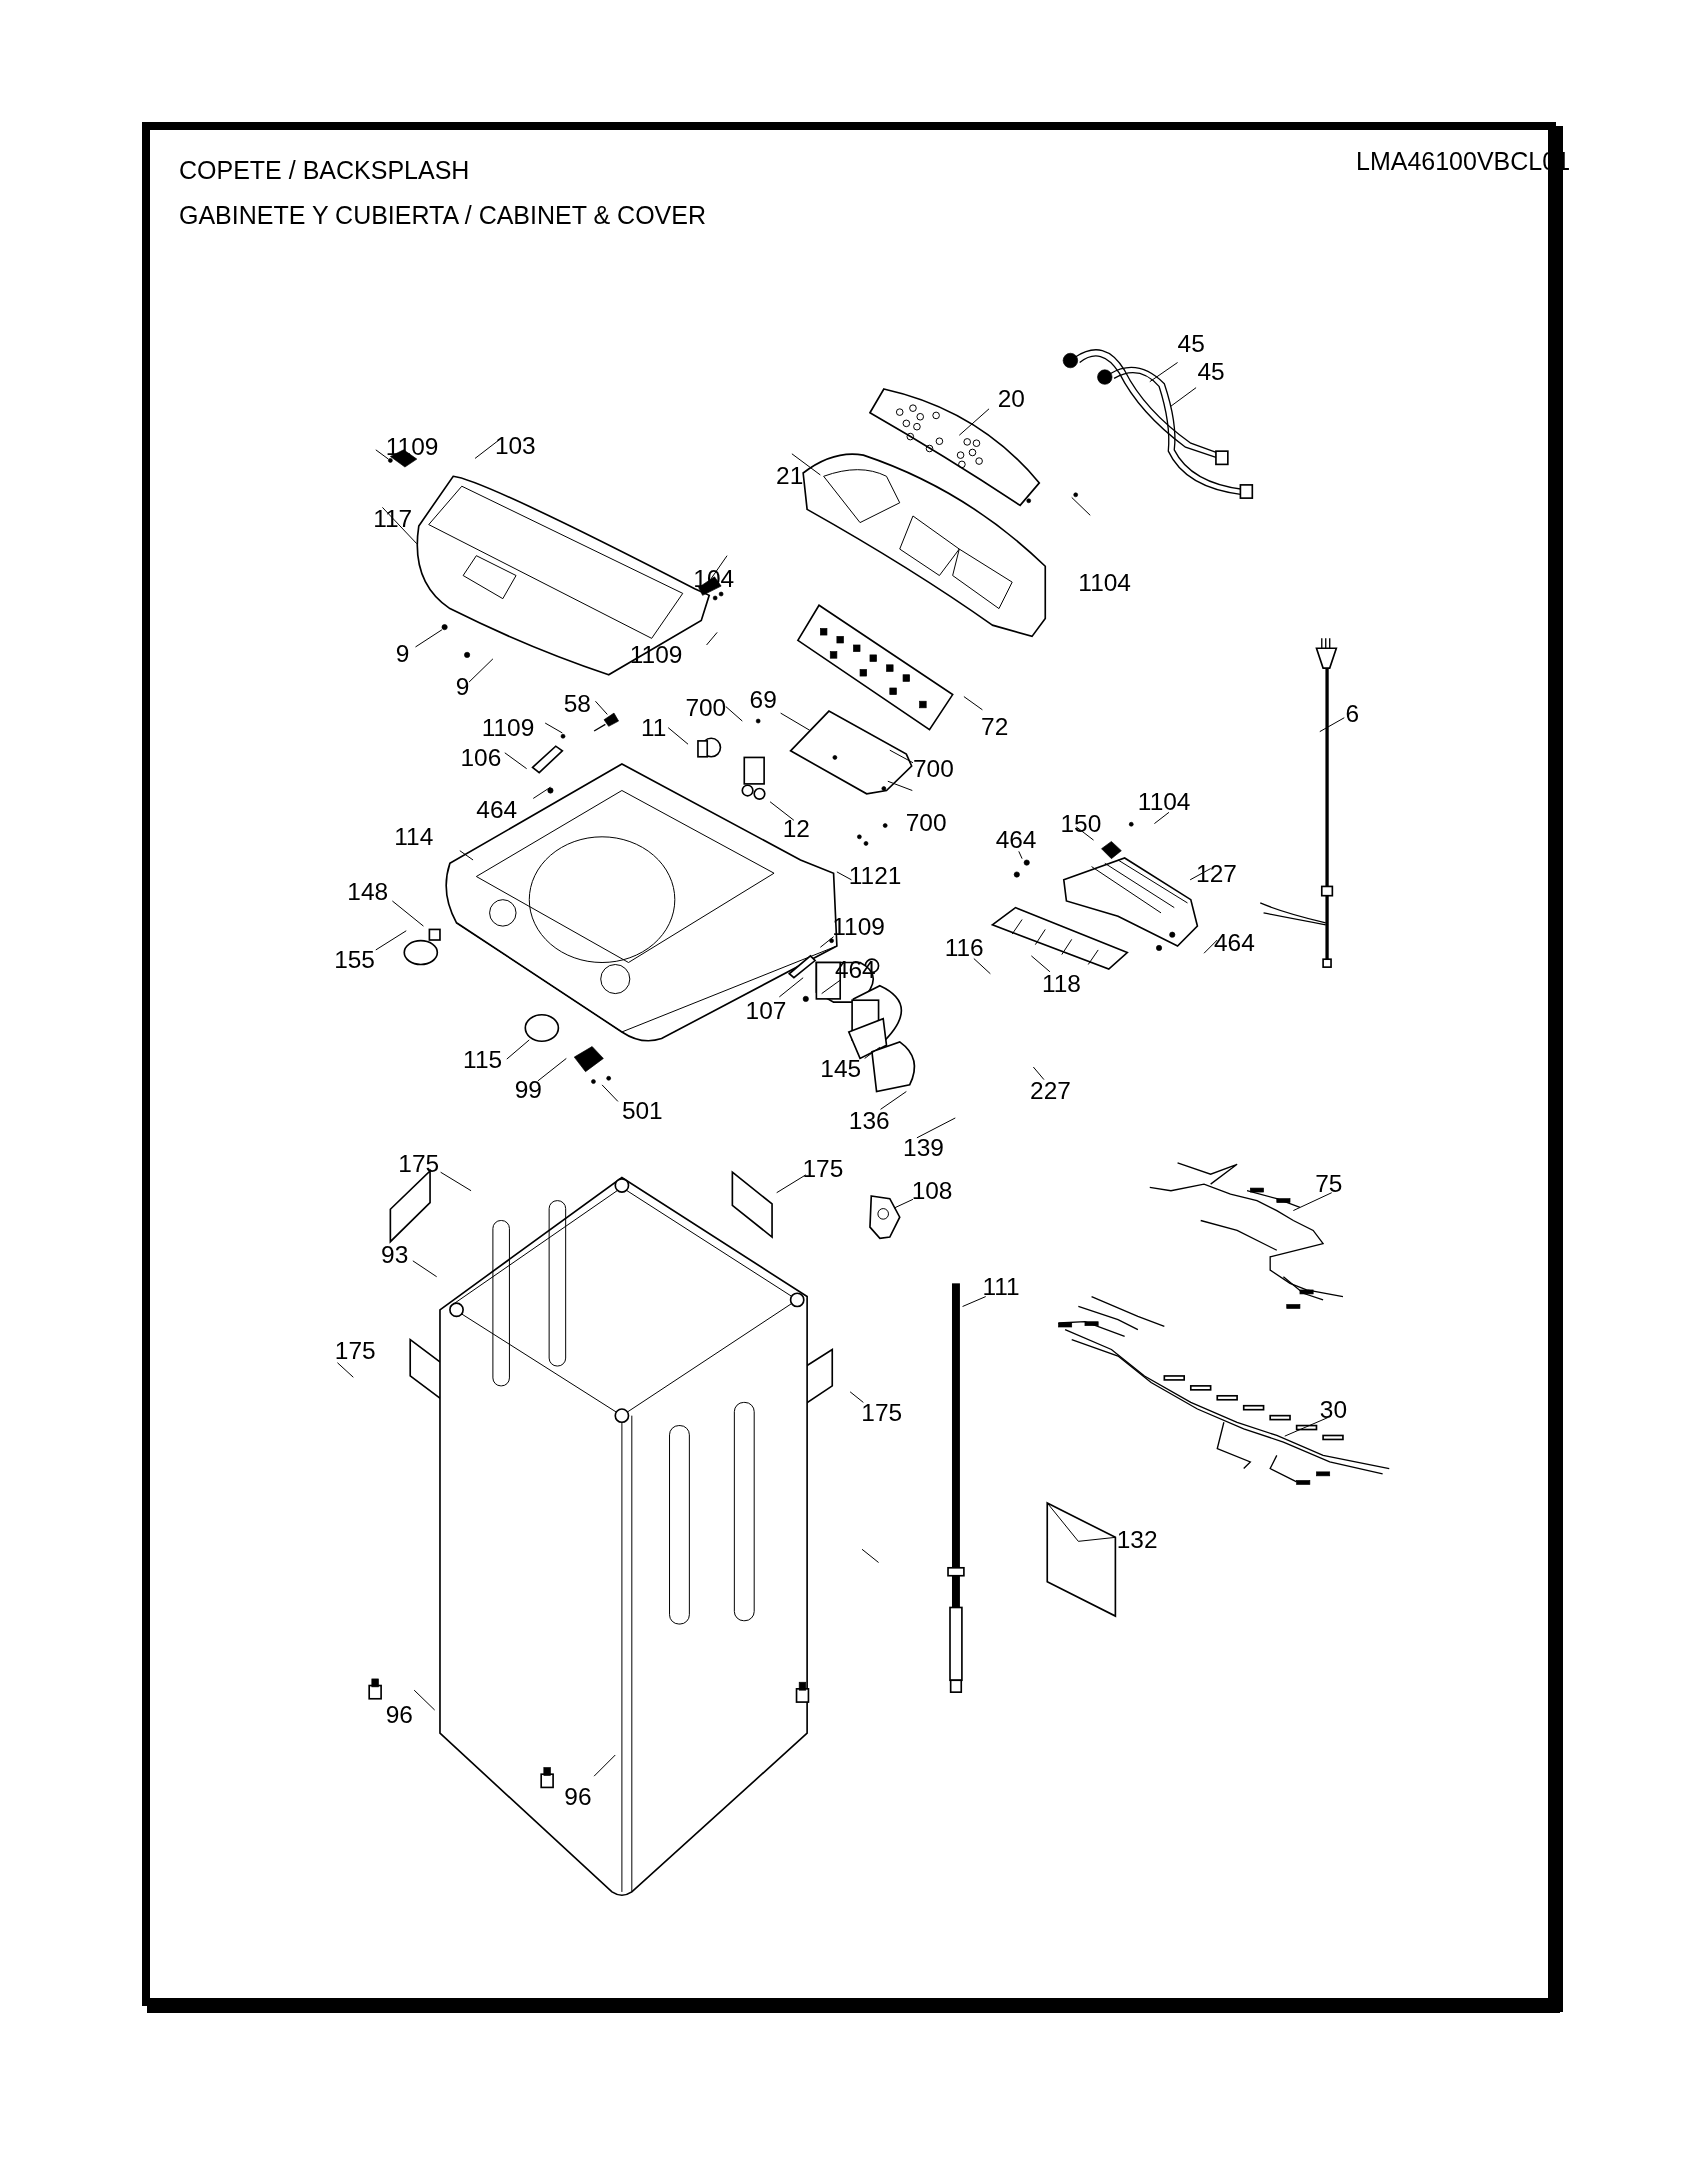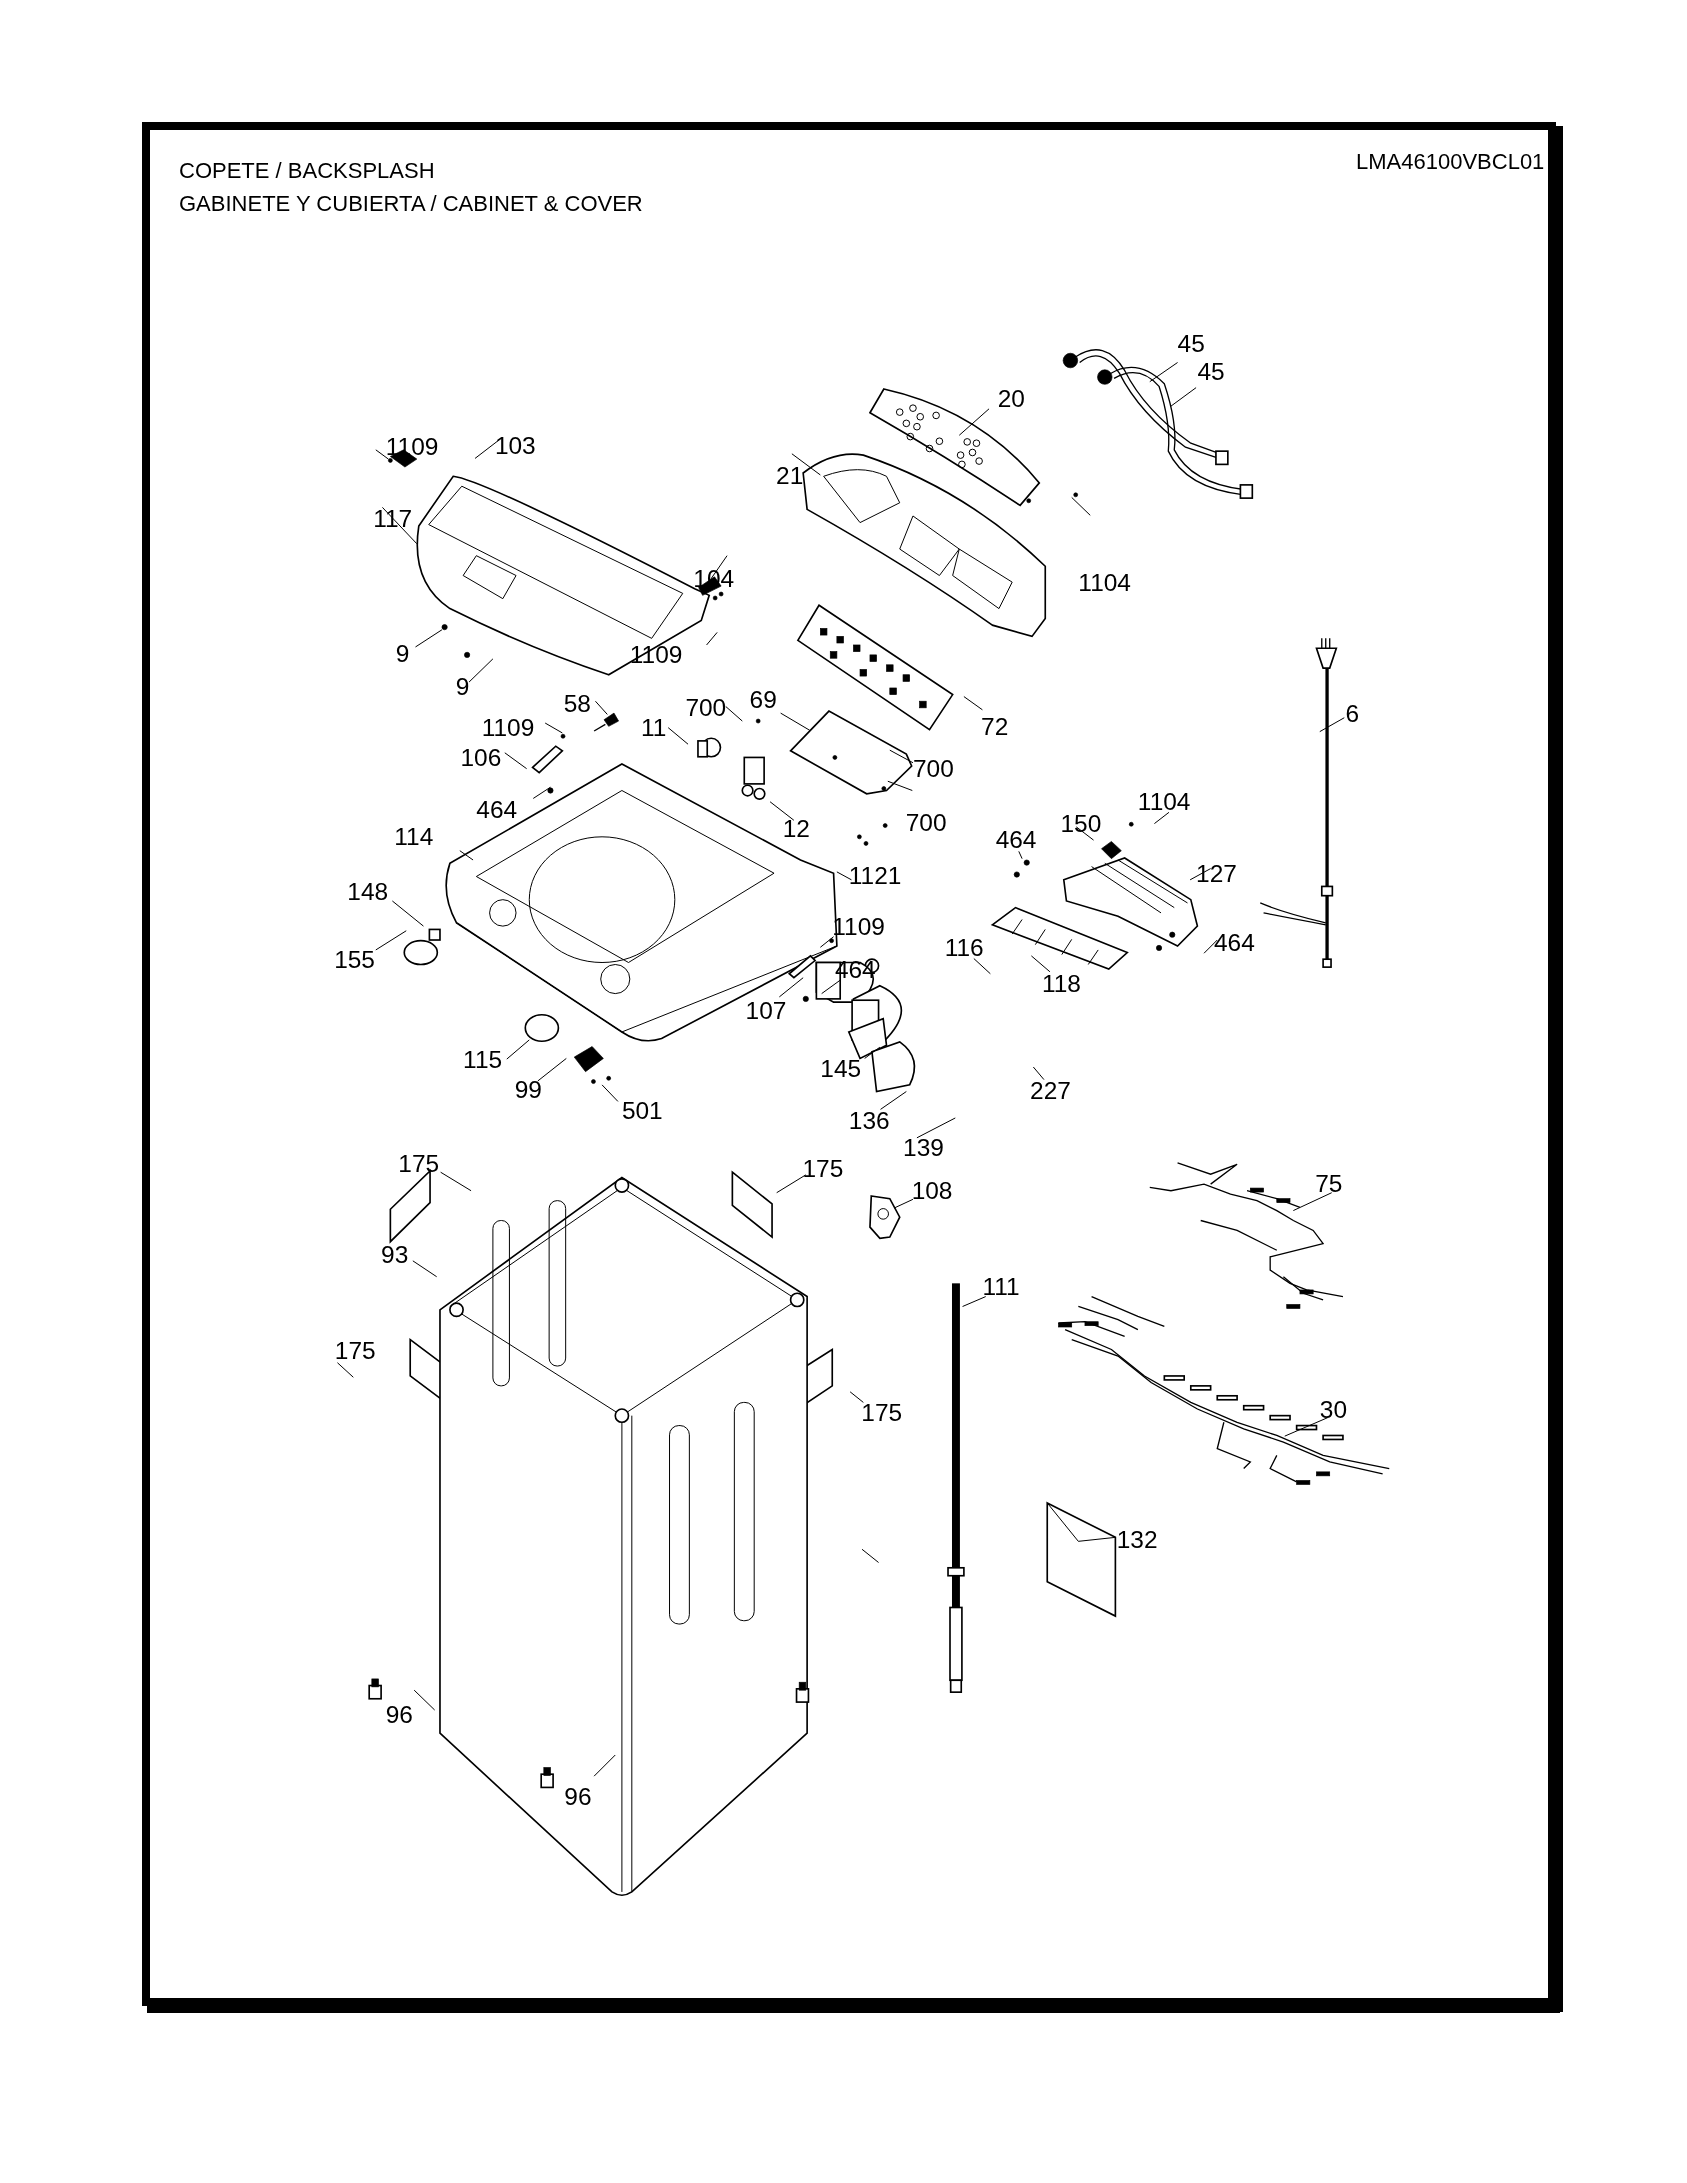--- a/index.html
+++ b/index.html
@@ -3,23 +3,23 @@
 <meta charset="utf-8">
 <style>
   html, body { margin:0; padding:0; background:#ffffff; }
   body { width:1687px; height:2183px; position:relative; overflow:hidden;
          font-family:"Liberation Sans", sans-serif; color:#000; }
   .frame { position:absolute; left:142px; top:122px; width:1414px; height:1884px;
            border-left:8px solid #000; border-top:8px solid #000;
            border-right:8px solid #000; border-bottom:8px solid #000; box-sizing:border-box; }
   .frame-shadow-b { position:absolute; left:147px; top:2006px; width:1413px; height:6.6px; background:#000; }
   .frame-shadow-r { position:absolute; left:1556px; top:126px; width:6.6px; height:1886px; background:#000; }
-  .hdr { position:absolute; font-size:22px; line-height:29px; letter-spacing:0px; white-space:nowrap; }
+  .hdr { position:absolute; font-size:25px; line-height:29px; letter-spacing:0px; white-space:nowrap; }
   #title1 { left:179px; top:156px; }
-  #title2 { left:179px; top:189px; }
+  #title2 { left:179px; top:201px; }
   #model  { left:1356px; top:147px; }
   svg#diagram { position:absolute; left:0; top:0; width:1687px; height:2183px; }
   .lbl { font-family:"Liberation Sans", sans-serif; font-size:37px; fill:#000; }
   .ln  { stroke:#000; stroke-width:2; fill:none; }
   .pt  { stroke:#000; stroke-width:2.5; fill:#fff; }
   .thin{ stroke:#000; stroke-width:1.5; fill:none; }
   .blk { fill:#000; stroke:#000; }
 </style>
 </head>
 <body>

